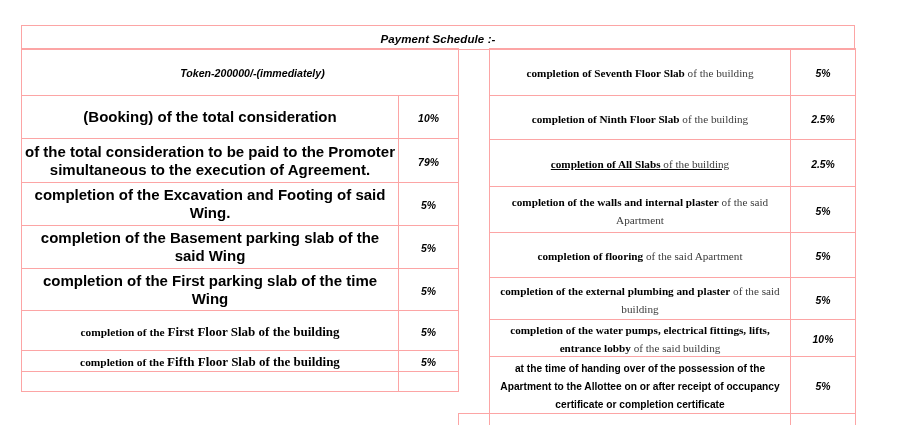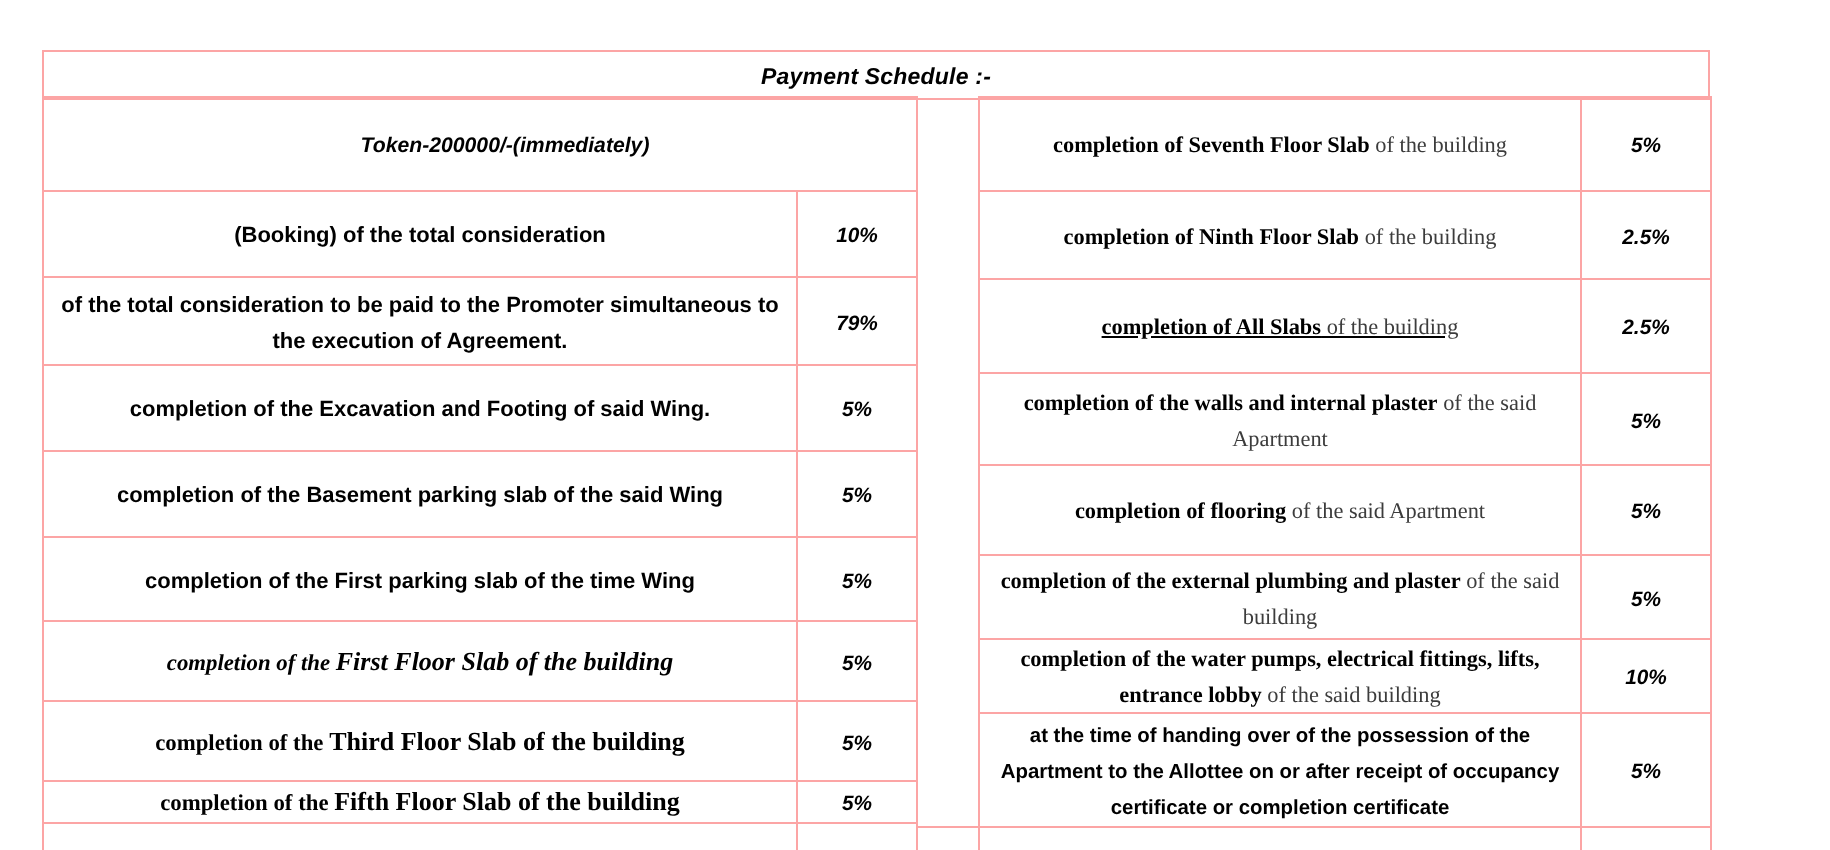--- a/index.html
+++ b/index.html
@@ -59,21 +59,21 @@
     left: 0; top: 23px;
     width: 437px;
   }
   #left-half table { width: 437px; }
   .col-desc-l { width: 377px; }
   .col-pct-l  { width: 60px; }
 
   .l-sans {
     font-family: "Liberation Sans", sans-serif;
     font-weight: bold;
-    font-size: 11px;
+    font-size: 15px;
   }
   .l-sans-ital {
     font-family: Liberation Sans, sans-serif;
     font-weight: bold;
     font-style: italic;
     font-size: 10.6px;
     margin-left: 25px;
   }
   .l-serif {
     font-family: "Liberation Serif", serif;
@@ -189,36 +189,28 @@
       <tr>
         <td style="height:41px;">
           <span class="l-sans">completion of the First parking slab of the time Wing</span>
         </td>
         <td>
           <span class="pct">5%</span>
         </td>
       </tr>
 
       <tr>
-        <td style="height:39px;font-style:italic;">
+        <td style="height:39px;">
           <span class="l-serif"><span class="sm">completion of the </span><span>First Floor Slab of the building</span></span>
         </td>
         <td>
           <span class="pct">5%</span>
         </td>
       </tr>
 
-      <tr>
-        <td style="height:39px;">
-          <span class="l-serif"><span class="sm">completion of the </span><span>Third Floor Slab of the building</span></span>
-        </td>
-        <td>
-          <span class="pct">5%</span>
-        </td>
-      </tr>
 
       <tr>
         <td style="height:20px;">
           <span class="l-serif"><span class="sm">completion of the </span><span>Fifth Floor Slab of the building</span></span>
         </td>
         <td>
           <span class="pct">5%</span>
         </td>
       </tr>
 

